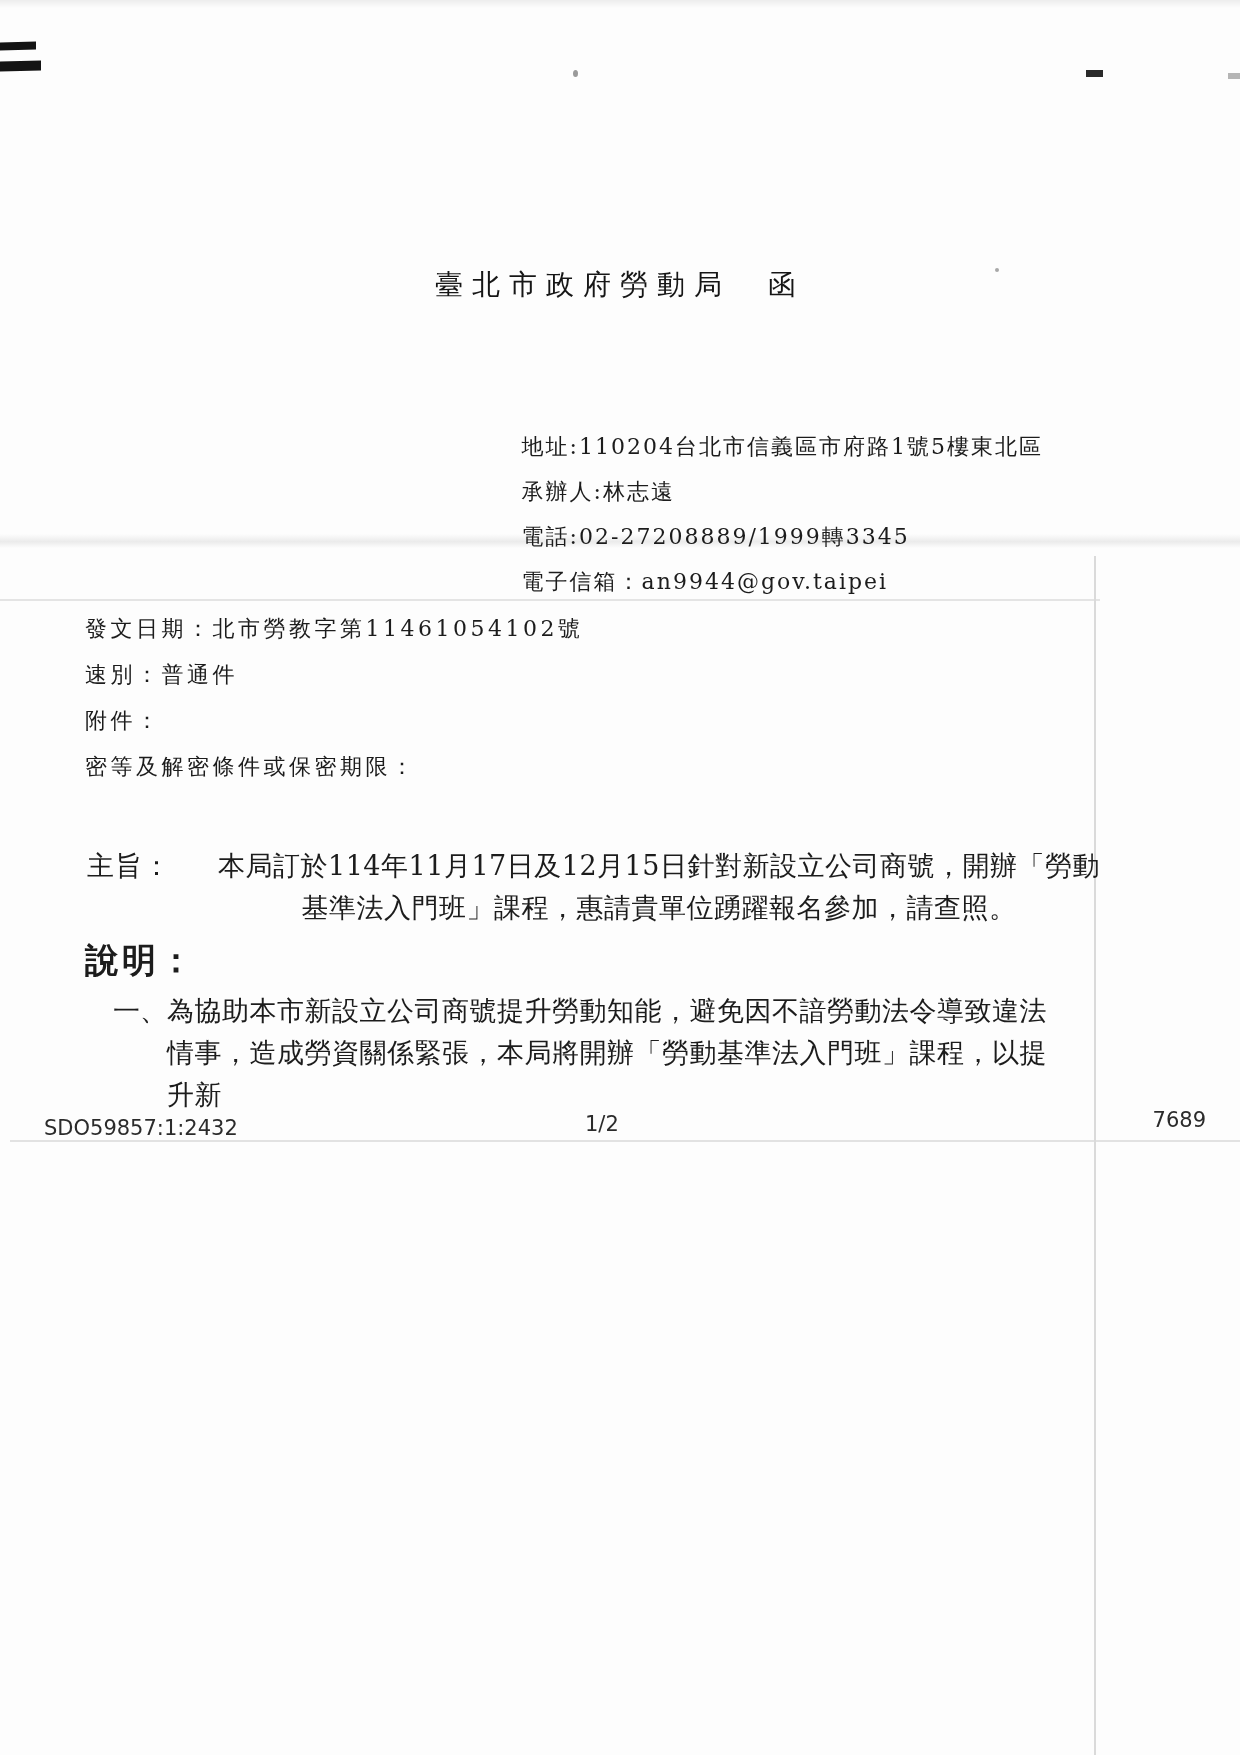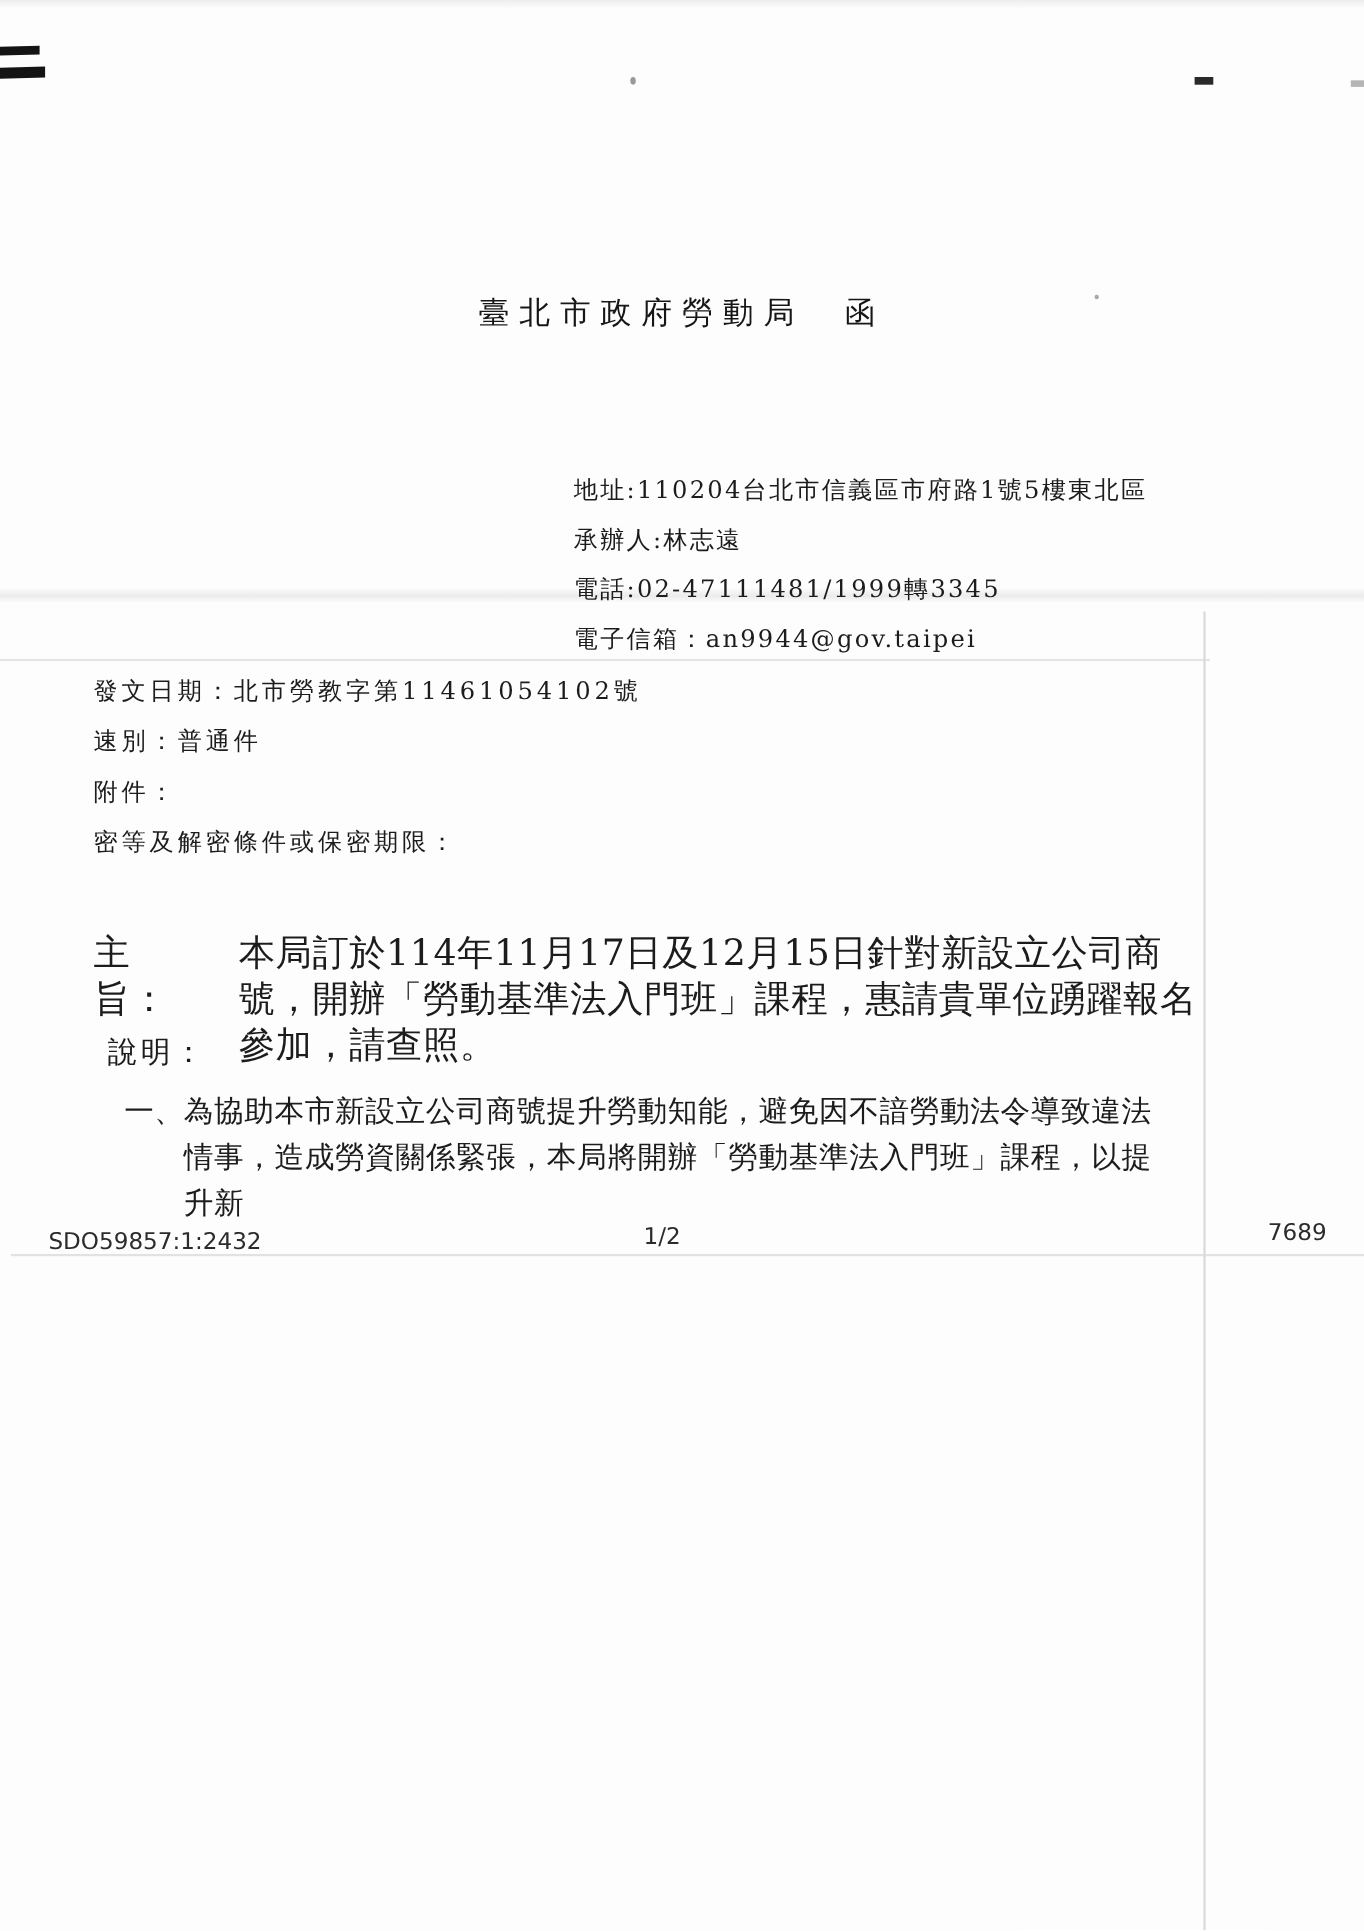--- a/index.html
+++ b/index.html
@@ -57,27 +57,27 @@
     font-size: 22px; line-height: 45px;
     letter-spacing: 2px; white-space: nowrap;
   }
   .meta {
     position: absolute; left: 85px; top: 606px;
     font-size: 22px; line-height: 46px; letter-spacing: 3.5px;
     white-space: nowrap;
   }
   .subject {
     position: absolute; left: 85px; top: 845px; width: 975px;
-    display: flex; font-size: 33px; line-height: 42px;
+    display: flex; font-size: 27px; line-height: 42px; text-align: center;
   }
   .subject .label { flex: 0 0 88px; letter-spacing: 1px; }
   .subject .body  { flex: 0 0 884px; letter-spacing: .5px; margin-left: 44px; }
   .explain-label {
-    position: absolute; left: 98px; top: 938px;
-    font-size: 27px; letter-spacing: 3px;
+    position: absolute; left: 85px; top: 938px;
+    font-size: 34px; letter-spacing: 3px; font-weight: bold;
   }
   .explain-item {
     position: absolute; left: 113px; top: 990px; width: 960px;
     display: flex; font-size: 27px; line-height: 42px;
   }
   .explain-item .num { flex: 0 0 54px; }
   .explain-item .txt { flex: 0 0 902px; letter-spacing: .5px; }
   .footer {
     position: absolute; left: 0; top: 1108px; width: 100%;
     font-family: "DejaVu Sans", "Liberation Sans", sans-serif;
@@ -102,21 +102,21 @@
   <div class="crease-1"></div>
   <div class="crease-2"></div>
   <div class="crease-3"></div>
   <div class="vline-right"></div>
 
   <h1 class="title">臺北市政府勞動局　函</h1>
 
   <div class="contact">
     <div>地址:110204台北市信義區市府路1號5樓東北區</div>
     <div>承辦人:林志遠</div>
-    <div>電話:02-47111481/1999轉3345</div>
+    <div>電話:02-27208889/1999轉3345</div>
     <div>電子信箱：an9944@gov.taipei</div>
   </div>
 
   <div class="meta">
     <div>發文日期：北市勞教字第11461054102號</div>
     <div>速別：普通件</div>
     <div>附件：</div>
     <div>密等及解密條件或保密期限：</div>
   </div>
 

